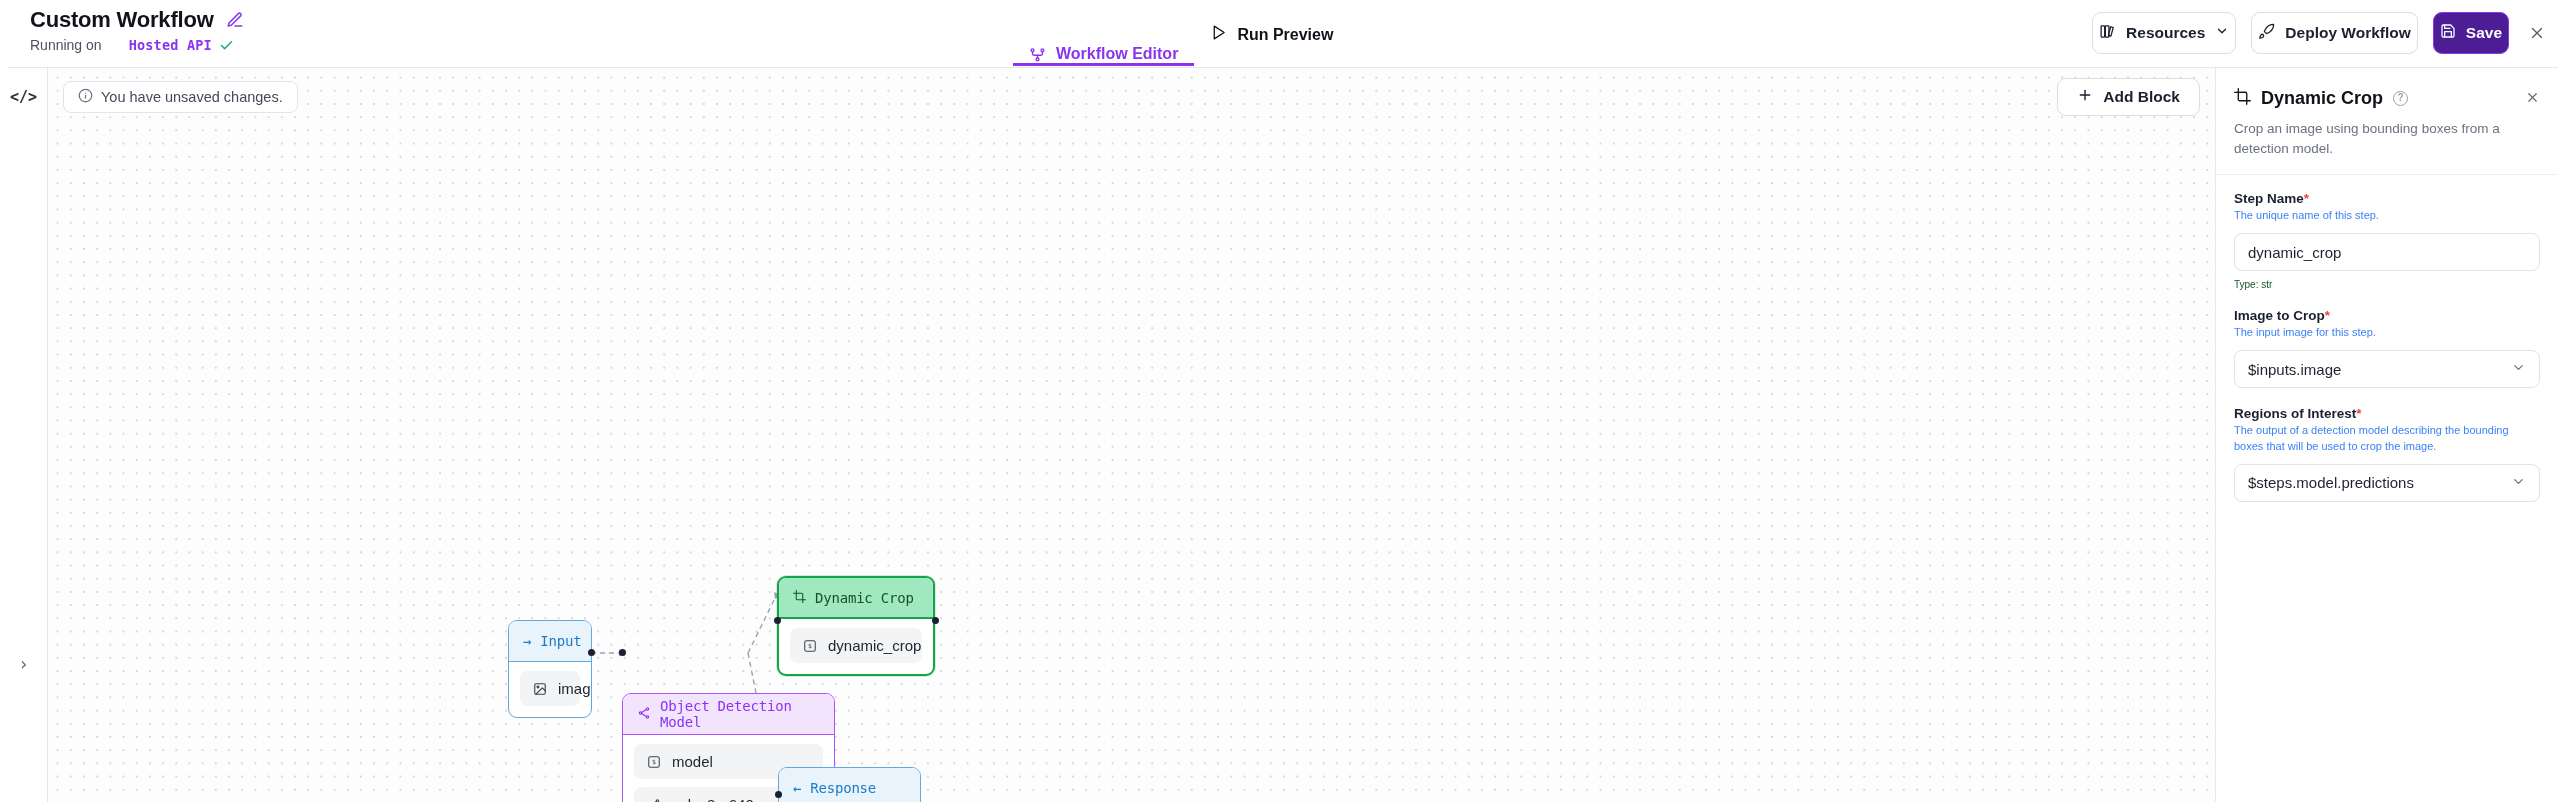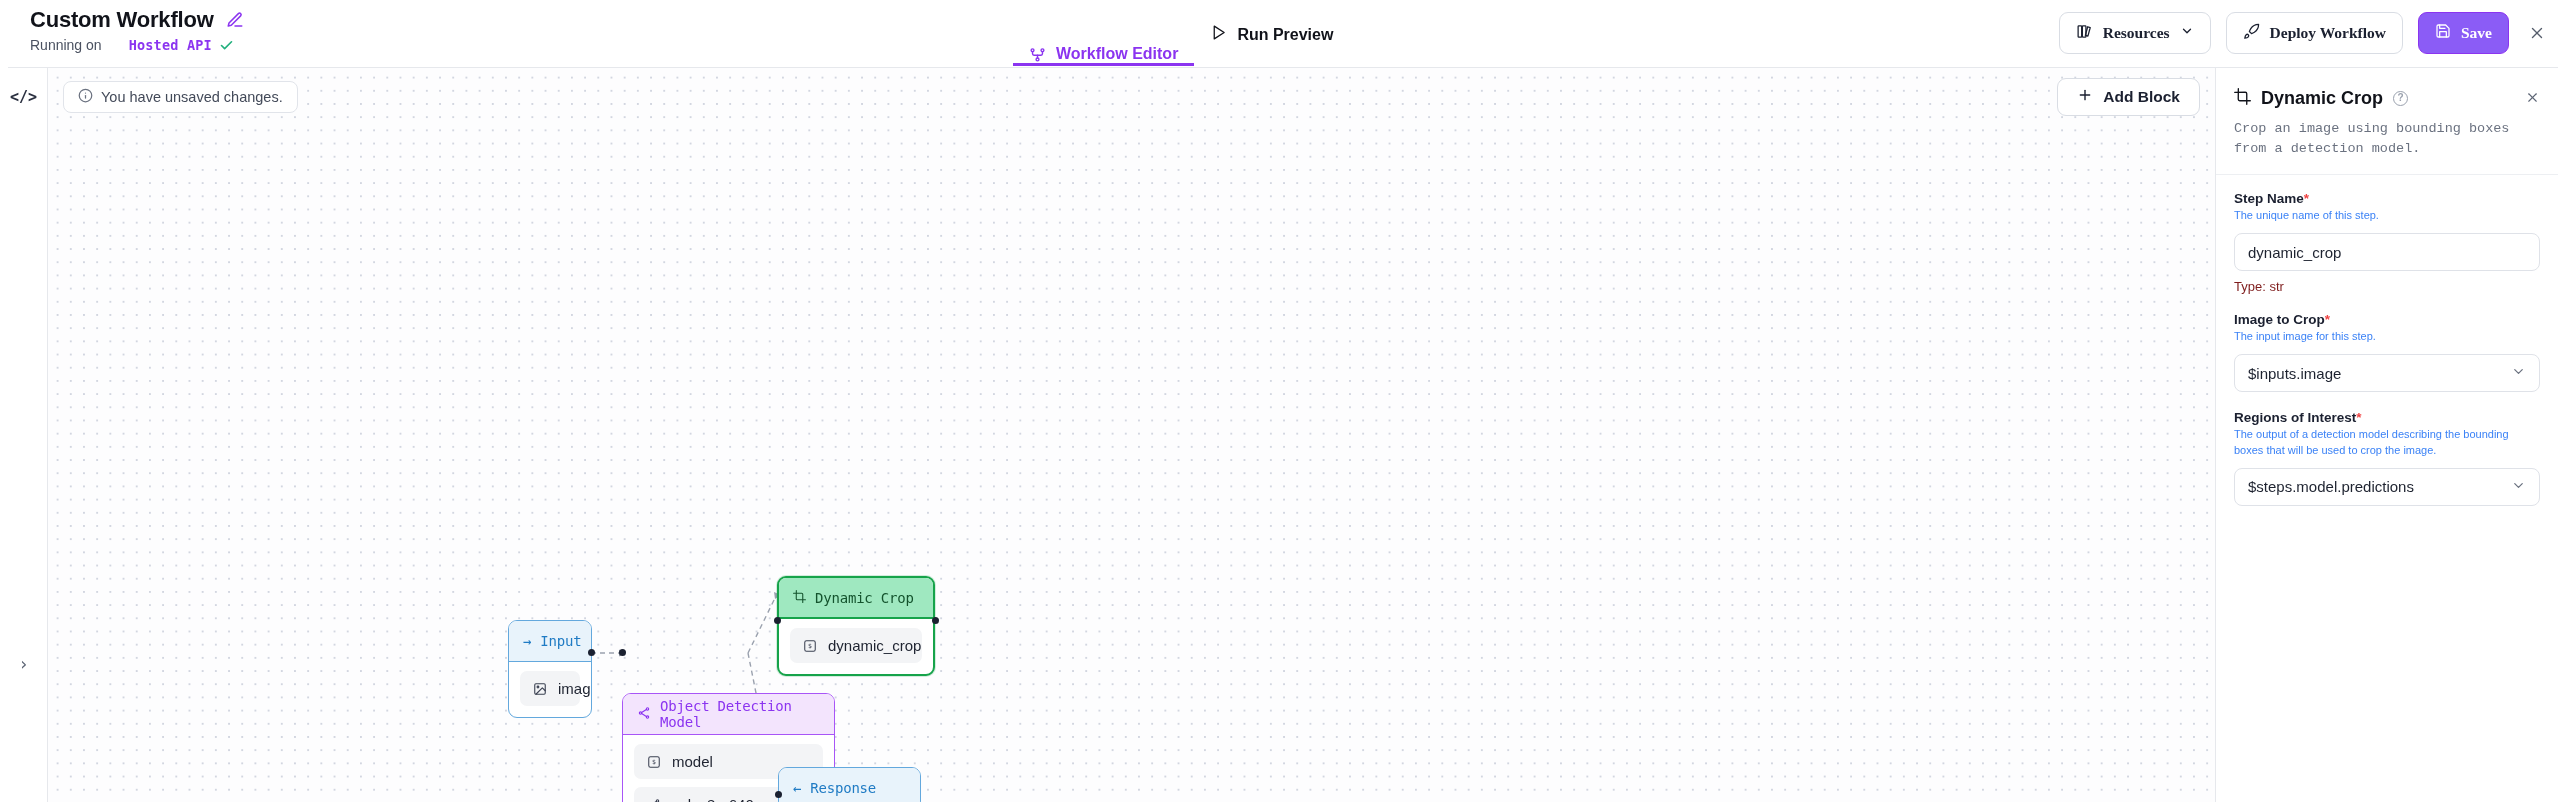--- a/index.html
+++ b/index.html
@@ -44,28 +44,27 @@
   .tab.active { color: #8b34f0; border-bottom-color: #8b34f0; align-items: flex-end; }
   .tab svg { display: block; margin-top: -2px; }
 
   
   .topbar-actions {
     position: absolute; right: 16px; top: 12px;
     display: flex; align-items: center; gap: 15px;
   }
   .btn {
     display: inline-flex; align-items: center; gap: 10px;
-    height: 42px; padding: 0 16px; border-radius: 9px;
+    height: 42px; padding: 0 6px; border-radius: 9px;
     border: 1px solid #d9dde4; background: #fff;
     font-size: 15.5px; font-weight: 600; color: #1b2030; cursor: pointer;
     white-space: nowrap;
-    font-family: Liberation Serif, serif;
   }
   .btn.primary {
-    background: #8b5cf6; border-color: #8b34f0; color: #fff;
+    background: #4c1d95; border-color: #8b34f0; color: #fff;
   }
   .icon-x {
     width: 26px; height: 26px; cursor: pointer; display: flex;
     align-items: center; justify-content: center; color: #555c6b;
   }
 
   
   .rail {
     position: absolute; left: 0; top: 68px; width: 48px; height: 734px;
     background: #fff; border-right: 1px solid #e6e8ec;
@@ -150,35 +149,35 @@
   .panel-title-row { display: flex; align-items: center; gap: 10px; }
   .panel-title { font-size: 18px; font-weight: 700; color: #11131a; }
   .help-dot {
     width: 15px; height: 15px; border-radius: 50%; border: 1.3px solid #9aa1ae;
     color: #9aa1ae; font-size: 10px; line-height: 12px; text-align: center;
     font-weight: 700; display: inline-block;
   }
   .panel-close {
     margin-left: auto; color: #5d6575; cursor: pointer; font-size: 17px; line-height: 1;
   }
-  .panel-desc { margin-top: 10px; font-size: 13.5px; color: #6b7280; line-height: 1.45; font-family: Liberation Mono, monospace; }
+  .panel-desc { margin-top: 10px; font-size: 13.5px; color: #6b7280; line-height: 1.45; }
 
   .panel-body { padding: 16px 18px 0 18px; }
   .field-group { margin-bottom: 18px; }
   .field-label { font-size: 13.5px; font-weight: 700; color: #1b2030; }
   .req { color: #ef4444; }
   .field-help { margin-top: 2px; font-size: 11px; color: #3b82f6; line-height: 1.45; }
   .field-ctrl {
     margin-top: 9px; height: 38px; border-radius: 8px;
     border: 1px solid #dfe2e8; background: #fff;
     display: flex; align-items: center; padding: 0 13px;
     font-size: 15px; color: #1e2330;
   }
   .field-ctrl .chev { margin-left: auto; color: #6b7280; }
-  .field-type { margin-top: 8px; font-size: 13px; color: #7f1d1d; }
+  .field-type { margin-top: 8px; font-size: 10px; color: #14532d; }
 </style>
 </head>
 <body>
 
 <div class="app">
 
   <div class="topbar">
 
     <div class="title-block">
       <div class="wf-title-row">

